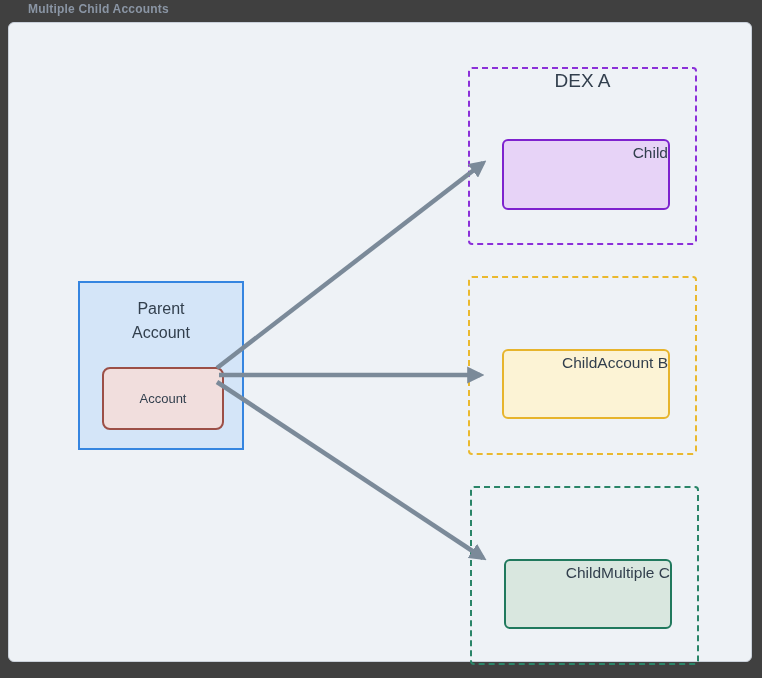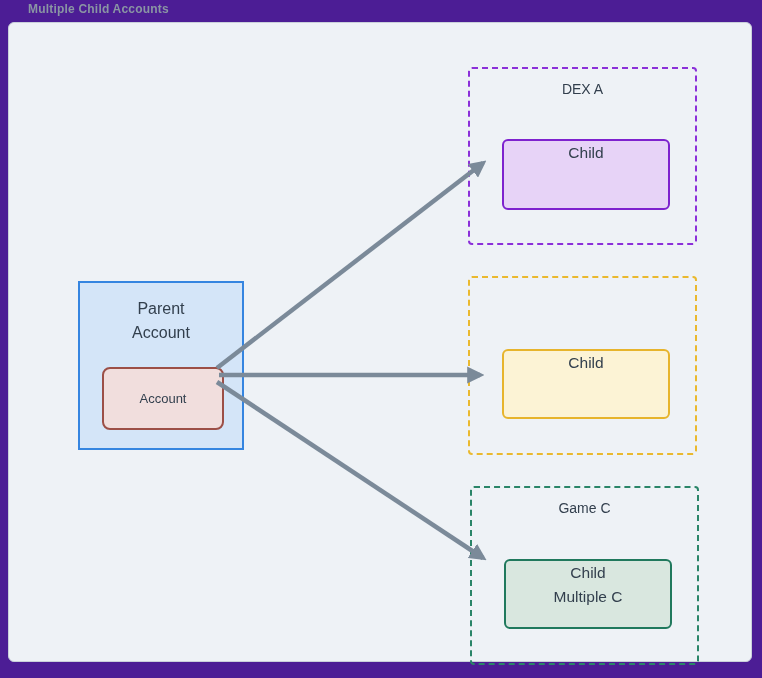--- a/index.html
+++ b/index.html
@@ -1,19 +1,19 @@
 <!DOCTYPE html>
 <html><head>
 <meta charset="utf-8">
 <style>
   * { margin:0; padding:0; box-sizing:border-box; }
   body { width:762px; height:678px; overflow:hidden; }
   .canvas {
     position:relative; width:762px; height:678px;
-    background:#4c1d95;
+    background:#404040;
     font-family:"Liberation Sans", sans-serif;
     color:#323f4d;
   }
   .title {
     position:absolute; left:28px; top:2px;
     font-size:12px; font-weight:600; color:#8a95a4; letter-spacing:0.2px;
   }
   .panel {
     position:absolute; left:8px; top:22px; width:744px; height:640px;
     background:#eef2f6; border:1px solid #c9d0da; border-radius:6px;
@@ -27,24 +27,24 @@
   .capability {
     position:absolute; left:22px; top:84px; width:122px; height:63px;
     background:#f1dedd; border:2px solid #9c4f47; border-radius:8px;
     display:flex; flex-direction:column; justify-content:center;
     font-size:13px; line-height:18px; font-weight:500; text-align:center;
   }
   .group { position:absolute; border-radius:4px; }
   .group-a { left:459px; top:44px;  width:229px; height:178px; border:2px dashed #8b30d9; }
   .group-b { left:459px; top:253px; width:229px; height:179px; border:2px dashed #eab92e; }
   .group-c { left:461px; top:463px; width:229px; height:179px; border:2px dashed #2a8568; }
-  .group-label { margin-top:12px; text-align:center; font-size:14px; font-weight:500; }
+  .group-label { margin-top:1px; text-align:center; font-size:19px; font-weight:500; }
   .child {
     position:absolute; left:32px; width:168px;
-    border-radius:6px; display:flex; flex-direction:column; justify-content:flex-start;
+    border-radius:6px; display:flex; flex-direction:row; justify-content:flex-end;
     text-align:center; font-size:15.5px; line-height:24px; font-weight:500;
   }
   .child-a { top:70px; height:71px; background:#e7d3f7; border:2px solid #7e22ce; }
   .child-b { top:71px; height:70px; background:#fcf3d5; border:2px solid #e7b42c; }
   .child-c { top:71px; height:70px; background:#d9e7df; border:2px solid #20795d; }
   .arrows { position:absolute; left:0; top:0; pointer-events:none; }
 </style>
 </head>
 <body>
 
@@ -67,25 +67,25 @@
     <div class="group group-a">
       <div class="group-label">DEX A</div>
       <div class="child child-a">
         <div>Child</div>
       </div>
     </div>
 
     <div class="group group-b">
       <div class="child child-b">
         <div>Child</div>
+        <div>Account B</div>
       </div>
     </div>
 
     <div class="group group-c">
-      <div class="group-label">Game C</div>
       <div class="child child-c">
         <div>Child</div>
         <div>Multiple C</div>
       </div>
     </div>
 
   </div>
 
   <svg class="arrows" width="762" height="678" viewBox="0 0 762 678">
     <defs>

